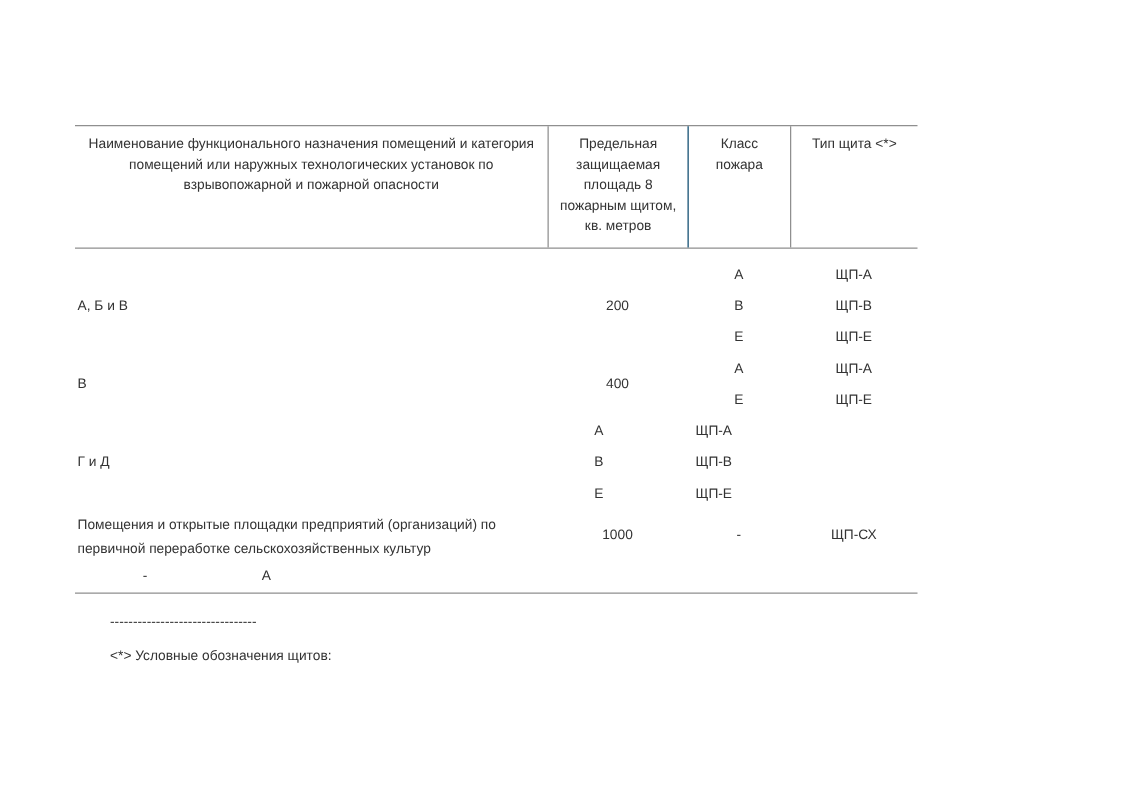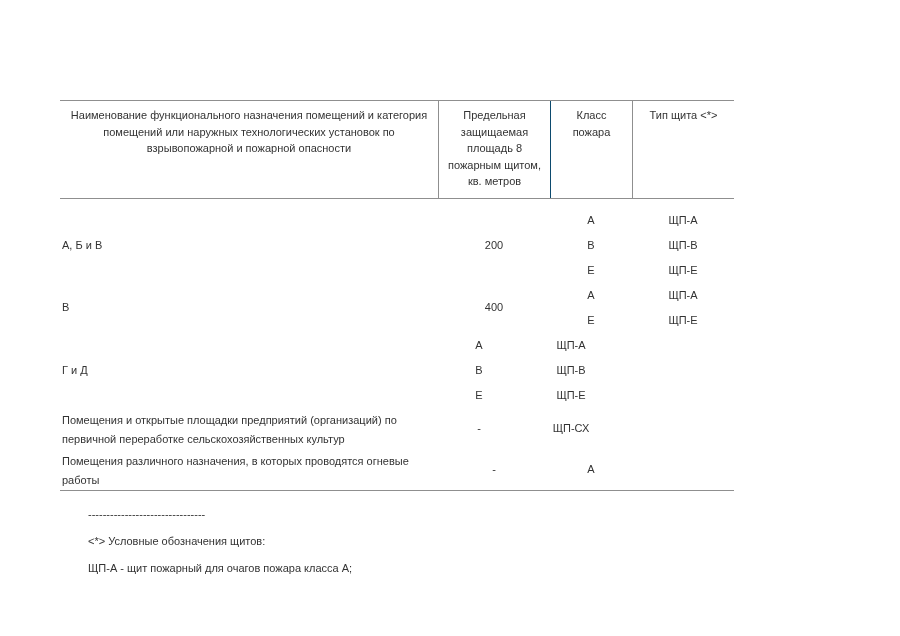--- a/index.html
+++ b/index.html
@@ -78,36 +78,35 @@
             <div class="entry">Е</div>
           </div>
           <div class="cell c4">
             <div class="entry">ЩП-А</div>
             <div class="entry">ЩП-В</div>
             <div class="entry">ЩП-Е</div>
           </div>
         </div>
         <div class="row">
           <div class="cell c1">Помещения и открытые площадки предприятий (организаций) по первичной переработке сельскохозяйственных культур</div>
+          <div class="cell c2">1000</div>
           <div class="cell c3">
             <div class="entry">-</div>
           </div>
           <div class="cell c4">
             <div class="entry">ЩП-СХ</div>
           </div>
         </div>
         <div class="row">
-          <div class="cell c1">Помещения различного назначения, в которых проводятся огневые работы</div>
           <div class="cell c2">-</div>
           <div class="cell c3">
             <div class="entry">А</div>
           </div>
         </div>
       </div>
 
     <div class="footnotes">
       <div class="fline">--------------------------------</div>
       <div class="fline">&lt;*&gt; Условные обозначения щитов:</div>
-      <div class="fline">ЩП-А - щит пожарный для очагов пожара класса А;</div>
     </div>
 
   </div>
 </div>
 
 </body></html>

